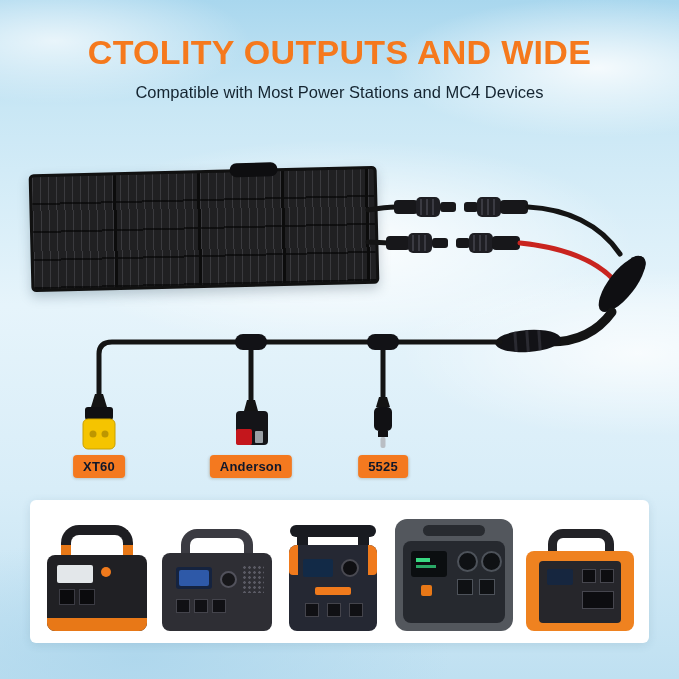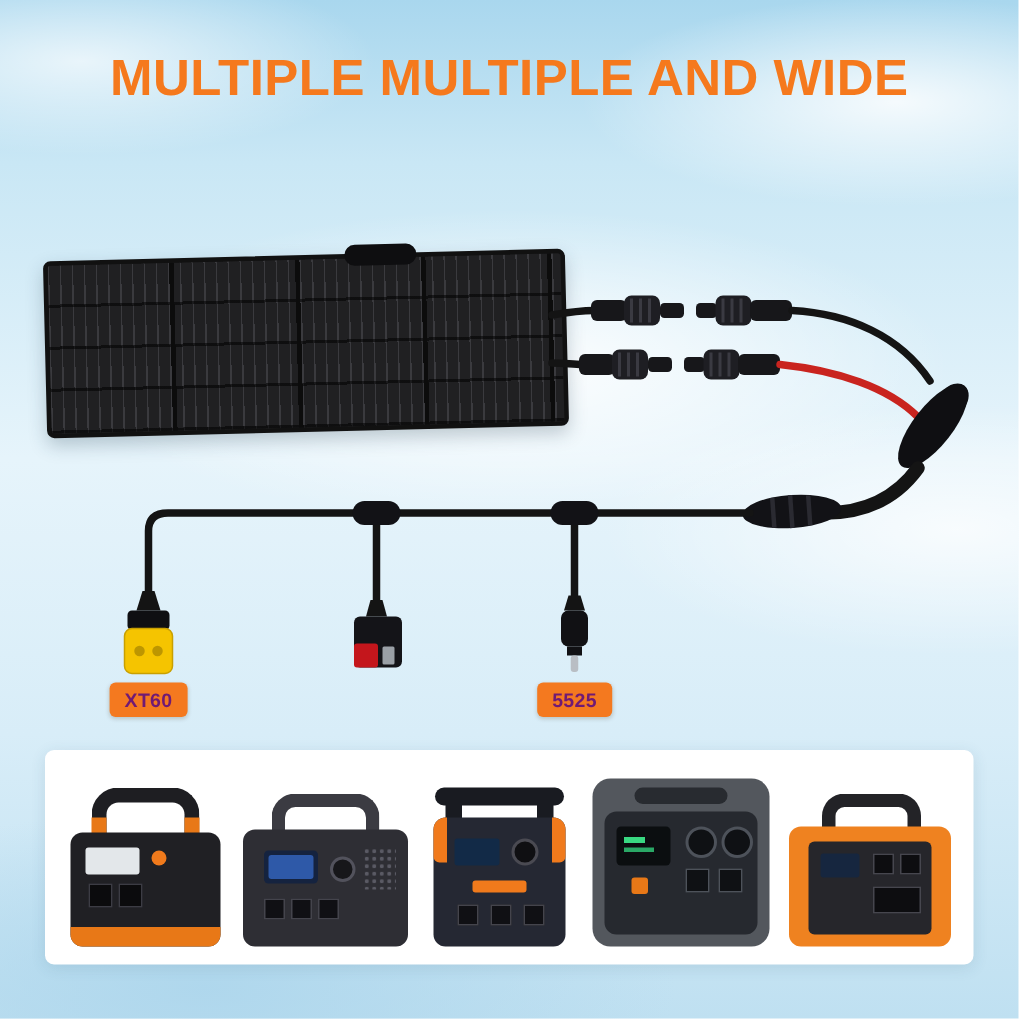--- a/index.html
+++ b/index.html
@@ -23,38 +23,39 @@
       repeating-linear-gradient(0deg, rgba(0,0,0,.55) 0 2px, transparent 2px 28px),
       repeating-linear-gradient(90deg, #3a3a3e 0 1px, transparent 1px 8px);
     border:3px solid #111;border-radius:5px;transform:rotate(-1.4deg);
     box-shadow:0 5px 12px rgba(30,60,80,.25);}
   #solar-panel::before{content:"";position:absolute;inset:0;
     background:repeating-linear-gradient(90deg, transparent 0 81px, #0c0c0c 81px 84px);}
   #panel-handle{position:absolute;top:-9px;left:58%;width:48px;height:14px;background:#0e0e10;border-radius:7px;}
 
   #cables{position:absolute;left:0;top:0;width:679px;height:679px;}
 
-  .badge{position:absolute;top:455px;transform:translateX(-50%);background:#F4791F;color:#701a75;
+  .badge{position:absolute;top:455px;transform:translateX(-50%);background:#F4791F;color:#0f172a;
     font-size:13px;font-weight:700;line-height:1;padding:5px 10px;border-radius:4px;letter-spacing:.2px;
     box-shadow:0 1px 3px rgba(60,40,0,.2);}
 
   #station-card{position:absolute;left:30px;top:500px;width:619px;height:143px;background:#ffffff;
     border-radius:6px;box-shadow:0 2px 10px rgba(40,80,110,.12);
     display:flex;align-items:flex-end;justify-content:space-around;padding:0 8px 12px 8px;box-sizing:border-box;}
   .ps{position:relative;flex:0 0 auto;}
 
   #caption{position:absolute;left:0;right:0;top:651px;text-align:center;font-size:12.5px;color:#10161c;}
 </style>
 </head>
 <body>
 
 <div id="canvas">
 
   <div id="header">
-    <div class="title">MULTIPLE MULTIPLE AND WIDE</div>
+    <div class="title">CTOLITY OUTPUTS AND WIDE</div>
+    <div class="subtitle">Compatible with Most Power Stations and MC4 Devices</div>
   </div>
 
   <div id="solar-panel">
     <div id="panel-handle"></div>
   </div>
 
   <svg id="cables" viewBox="0 0 679 679">
 
     <g>
       <path d="M368 210 C380 208 388 207 396 207" stroke="#141414" stroke-width="5" fill="none" stroke-linecap="round"></path>
@@ -125,20 +126,21 @@
 
     <g>
       <polygon points="379,397 387,397 390,407 376,407" fill="#141414"></polygon>
       <rect x="374" y="407" width="18" height="24" rx="5" fill="#111114"></rect>
       <rect x="378" y="431" width="10" height="6" fill="#111114"></rect>
       <rect x="380.5" y="437" width="5" height="11" rx="2" fill="#b9bec4"></rect>
     </g>
   </svg>
 
   <div class="badge" style="left:99px">XT60</div>
+  <div class="badge" style="left:251px">Anderson</div>
   <div class="badge" style="left:383px">5525</div>
 
   <div id="station-card">
 
     <div class="ps" style="width:104px;height:106px">
       <div style="position:absolute;left:16px;top:0;width:72px;height:34px;border:10px solid #1e1e22;border-bottom:none;border-radius:18px 18px 0 0;box-sizing:border-box"></div>
       <div style="position:absolute;left:16px;top:20px;width:10px;height:12px;background:#e87817"></div>
       <div style="position:absolute;left:78px;top:20px;width:10px;height:12px;background:#e87817"></div>
       <div style="position:absolute;left:2px;top:30px;width:100px;height:76px;background:#202024;border-radius:8px"></div>
       <div style="position:absolute;left:12px;top:40px;width:36px;height:18px;background:#e3e7ea;border-radius:2px"></div>

